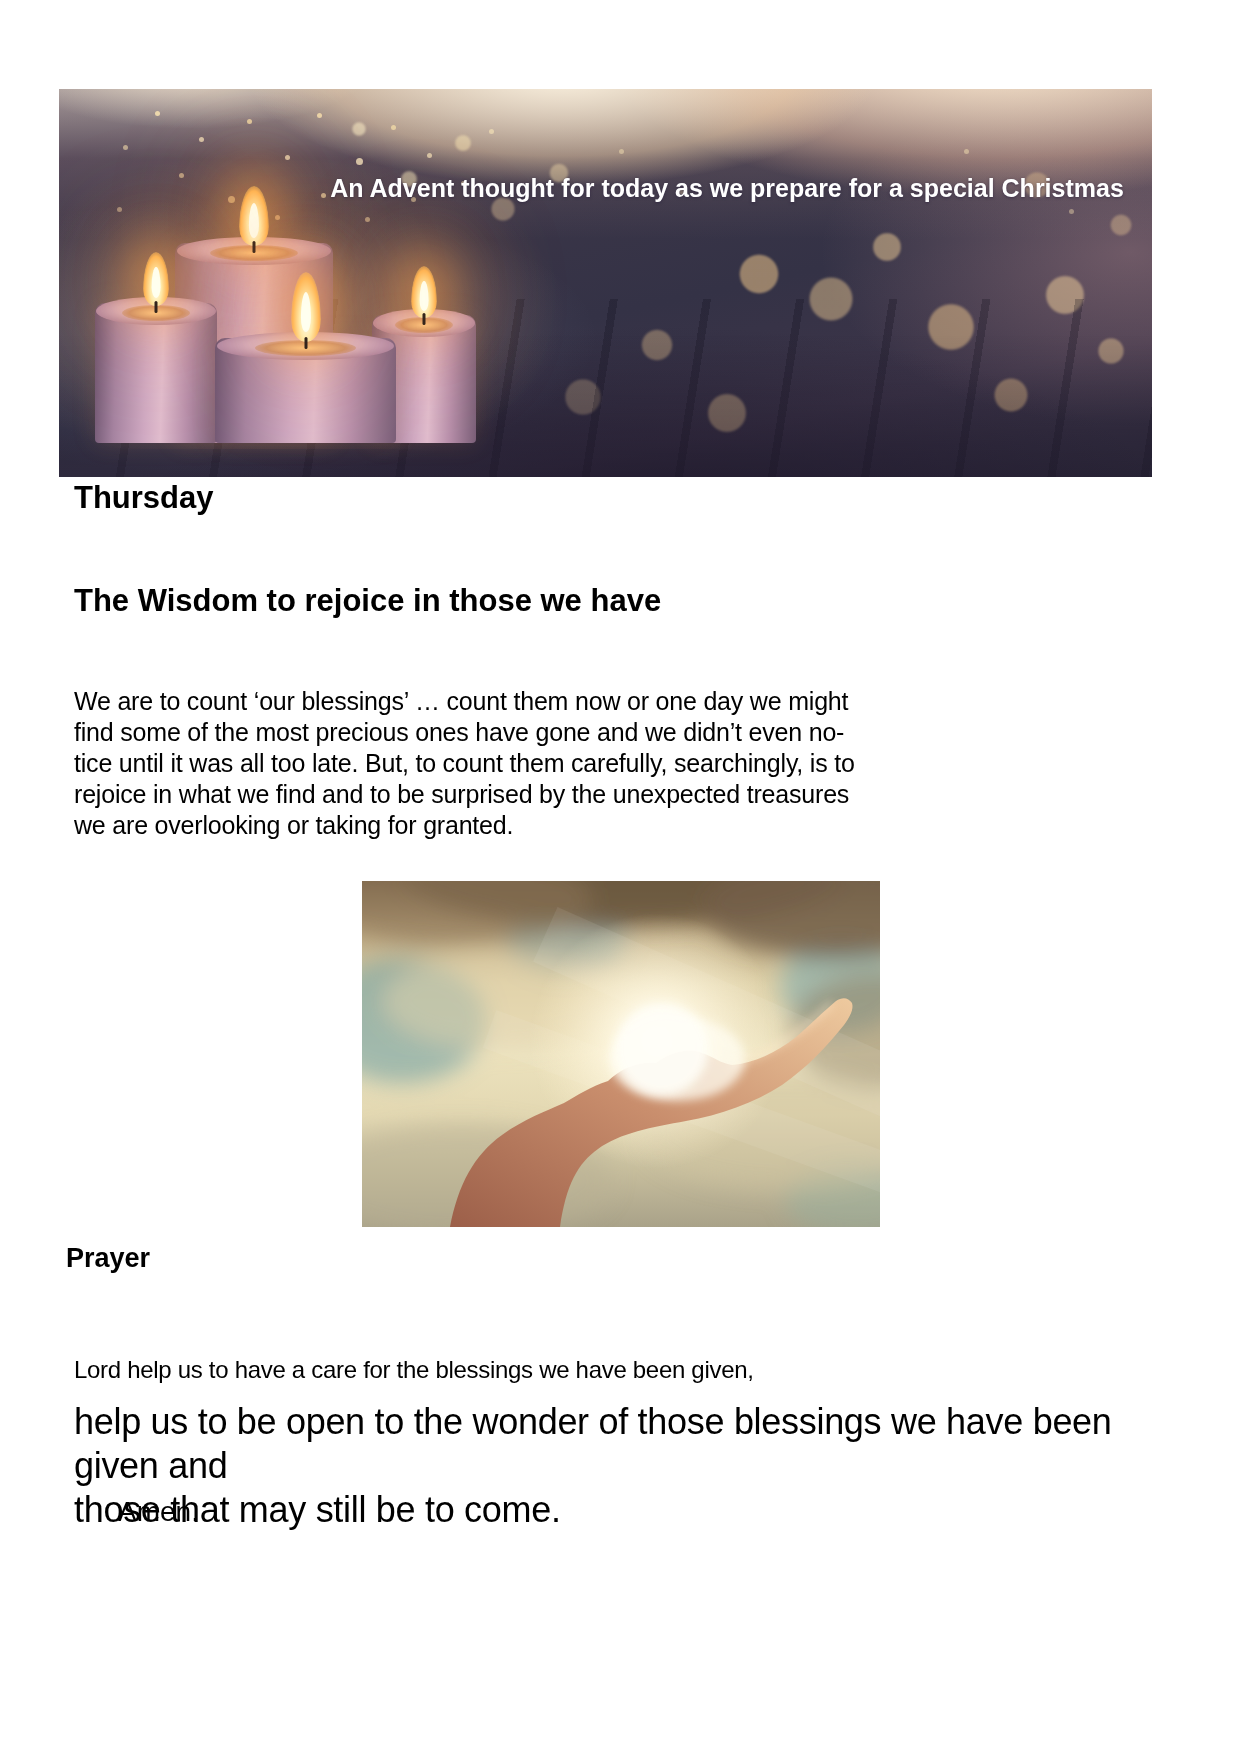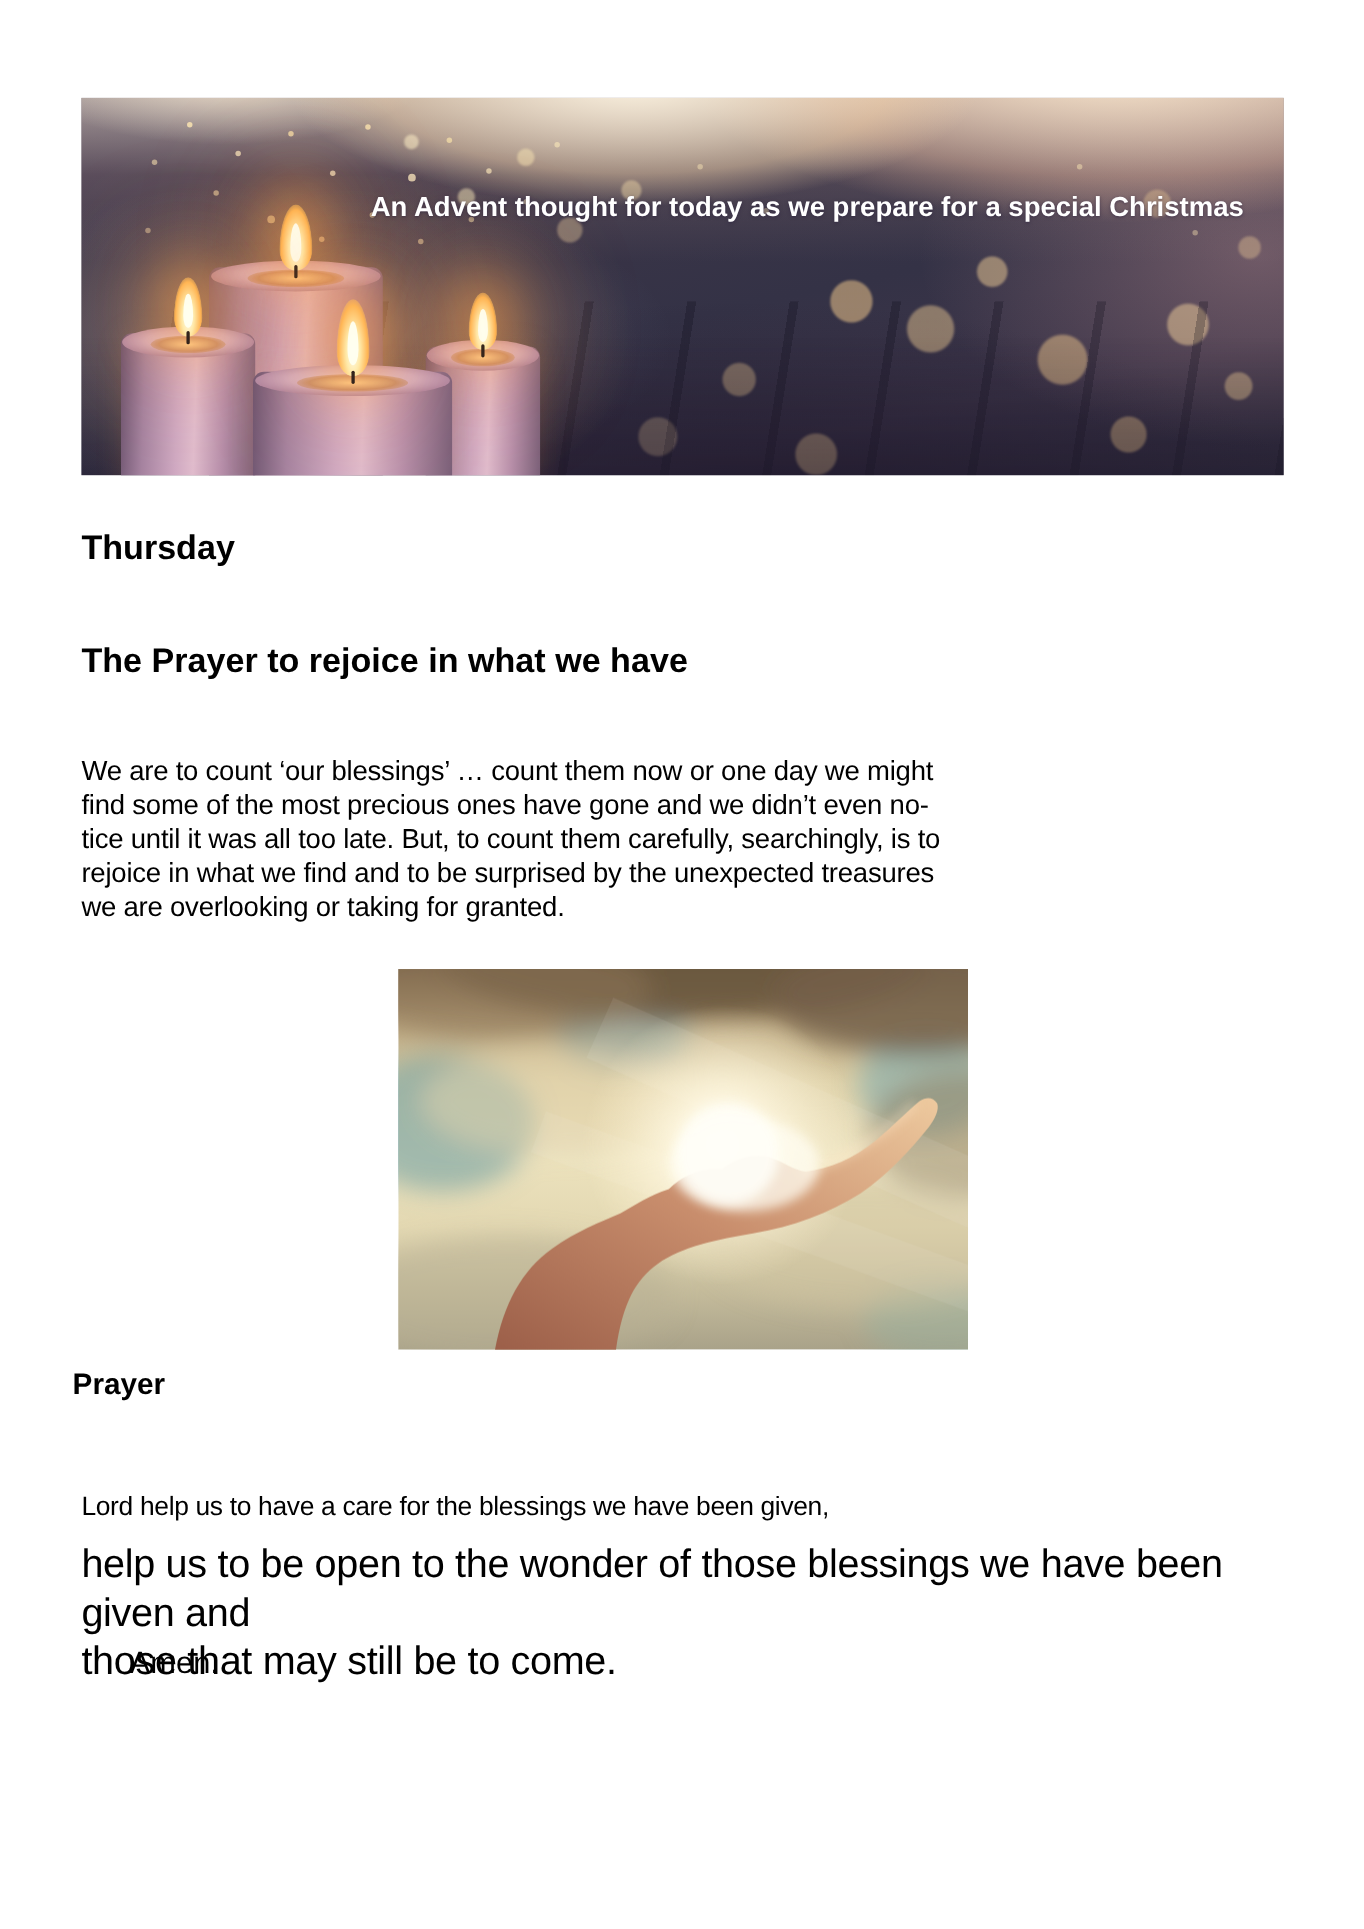--- a/index.html
+++ b/index.html
@@ -4,30 +4,31 @@
 <style>
   html,body{margin:0;padding:0;background:#888;}
   .page{
     position:relative;width:1240px;height:1754px;margin:0 auto;
     background:#ffffff;overflow:hidden;
     font-family:"Liberation Sans","DejaVu Sans",sans-serif;color:#000;
   }
 
   
   .banner{
-    position:absolute;left:74px;top:89px;width:1093px;height:343px;overflow:hidden;
+    position:absolute;left:59px;top:89px;width:1093px;height:388px;overflow:hidden;
     background:
       radial-gradient(ellipse 420px 150px at 46% -4%, rgba(255,246,228,.95), rgba(255,222,178,.45) 55%, rgba(255,222,178,0) 75%),
       radial-gradient(ellipse 500px 180px at 86% -8%, rgba(255,236,210,.92), rgba(240,190,160,.42) 55%, rgba(240,190,160,0) 78%),
       radial-gradient(ellipse 260px 90px at 12% -6%, rgba(255,240,215,.8), rgba(255,240,215,0) 70%),
       linear-gradient(180deg, rgba(250,235,215,.5) 0, rgba(200,160,150,.16) 70px, rgba(0,0,0,0) 150px),
       radial-gradient(ellipse 430px 240px at 98% 42%, rgba(196,148,150,.4), rgba(196,148,150,0) 72%),
       radial-gradient(ellipse 520px 200px at 16% 64%, rgba(168,178,205,.28), rgba(168,178,205,0) 70%),
       radial-gradient(ellipse 700px 280px at 55% 115%, rgba(28,22,42,.7), rgba(28,22,42,0) 75%),
       linear-gradient(168deg,#4e4458 0%,#3b3648 30%,#343246 55%,#3d3549 78%,#2e2a3c 100%);
+    text-align: center;
   }
   .bokeh{
     position:absolute;inset:0;filter:blur(1px);
     background:
       radial-gradient(circle 30px at 700px 185px, rgba(236,196,138,.55) 62%, rgba(236,196,138,0) 66%),
       radial-gradient(circle 34px at 772px 210px, rgba(244,208,150,.45) 60%, rgba(244,208,150,0) 66%),
       radial-gradient(circle 22px at 828px 158px, rgba(240,205,150,.5) 60%, rgba(240,205,150,0) 66%),
       radial-gradient(circle 36px at 892px 238px, rgba(238,198,140,.5) 60%, rgba(238,198,140,0) 66%),
       radial-gradient(circle 26px at 952px 306px, rgba(232,192,136,.45) 60%, rgba(232,192,136,0) 66%),
       radial-gradient(circle 30px at 1006px 206px, rgba(244,210,156,.5) 60%, rgba(244,210,156,0) 66%),
@@ -141,21 +142,21 @@
     </div>
     <div class="candle candle-front">
       <div class="pool"></div>
       <div class="flame"></div>
     </div>
 
     <div class="banner-caption">An Advent thought for today as we prepare for a special Christmas</div>
   </div>
 
   <div class="h-day">Thursday</div>
-  <div class="h-title">The Prayer to rejoice in what we have</div>
+  <div class="h-title">The Wisdom to rejoice in those we have</div>
   <div class="reflection">We are to count ‘our blessings’ … count them now or one day we might
 find some of the most precious ones have gone and we didn’t even no-
 tice until it was all too late. But, to count them carefully, searchingly, is to
 rejoice in what we find and to be surprised by the unexpected treasures
 we are overlooking or taking for granted.</div>
 
   <div class="figure">
     <svg width="518" height="346" viewBox="0 0 518 346" xmlns="http://www.w3.org/2000/svg">
       <defs>
         <linearGradient id="sky" x1="0" y1="0" x2="0" y2="1">

